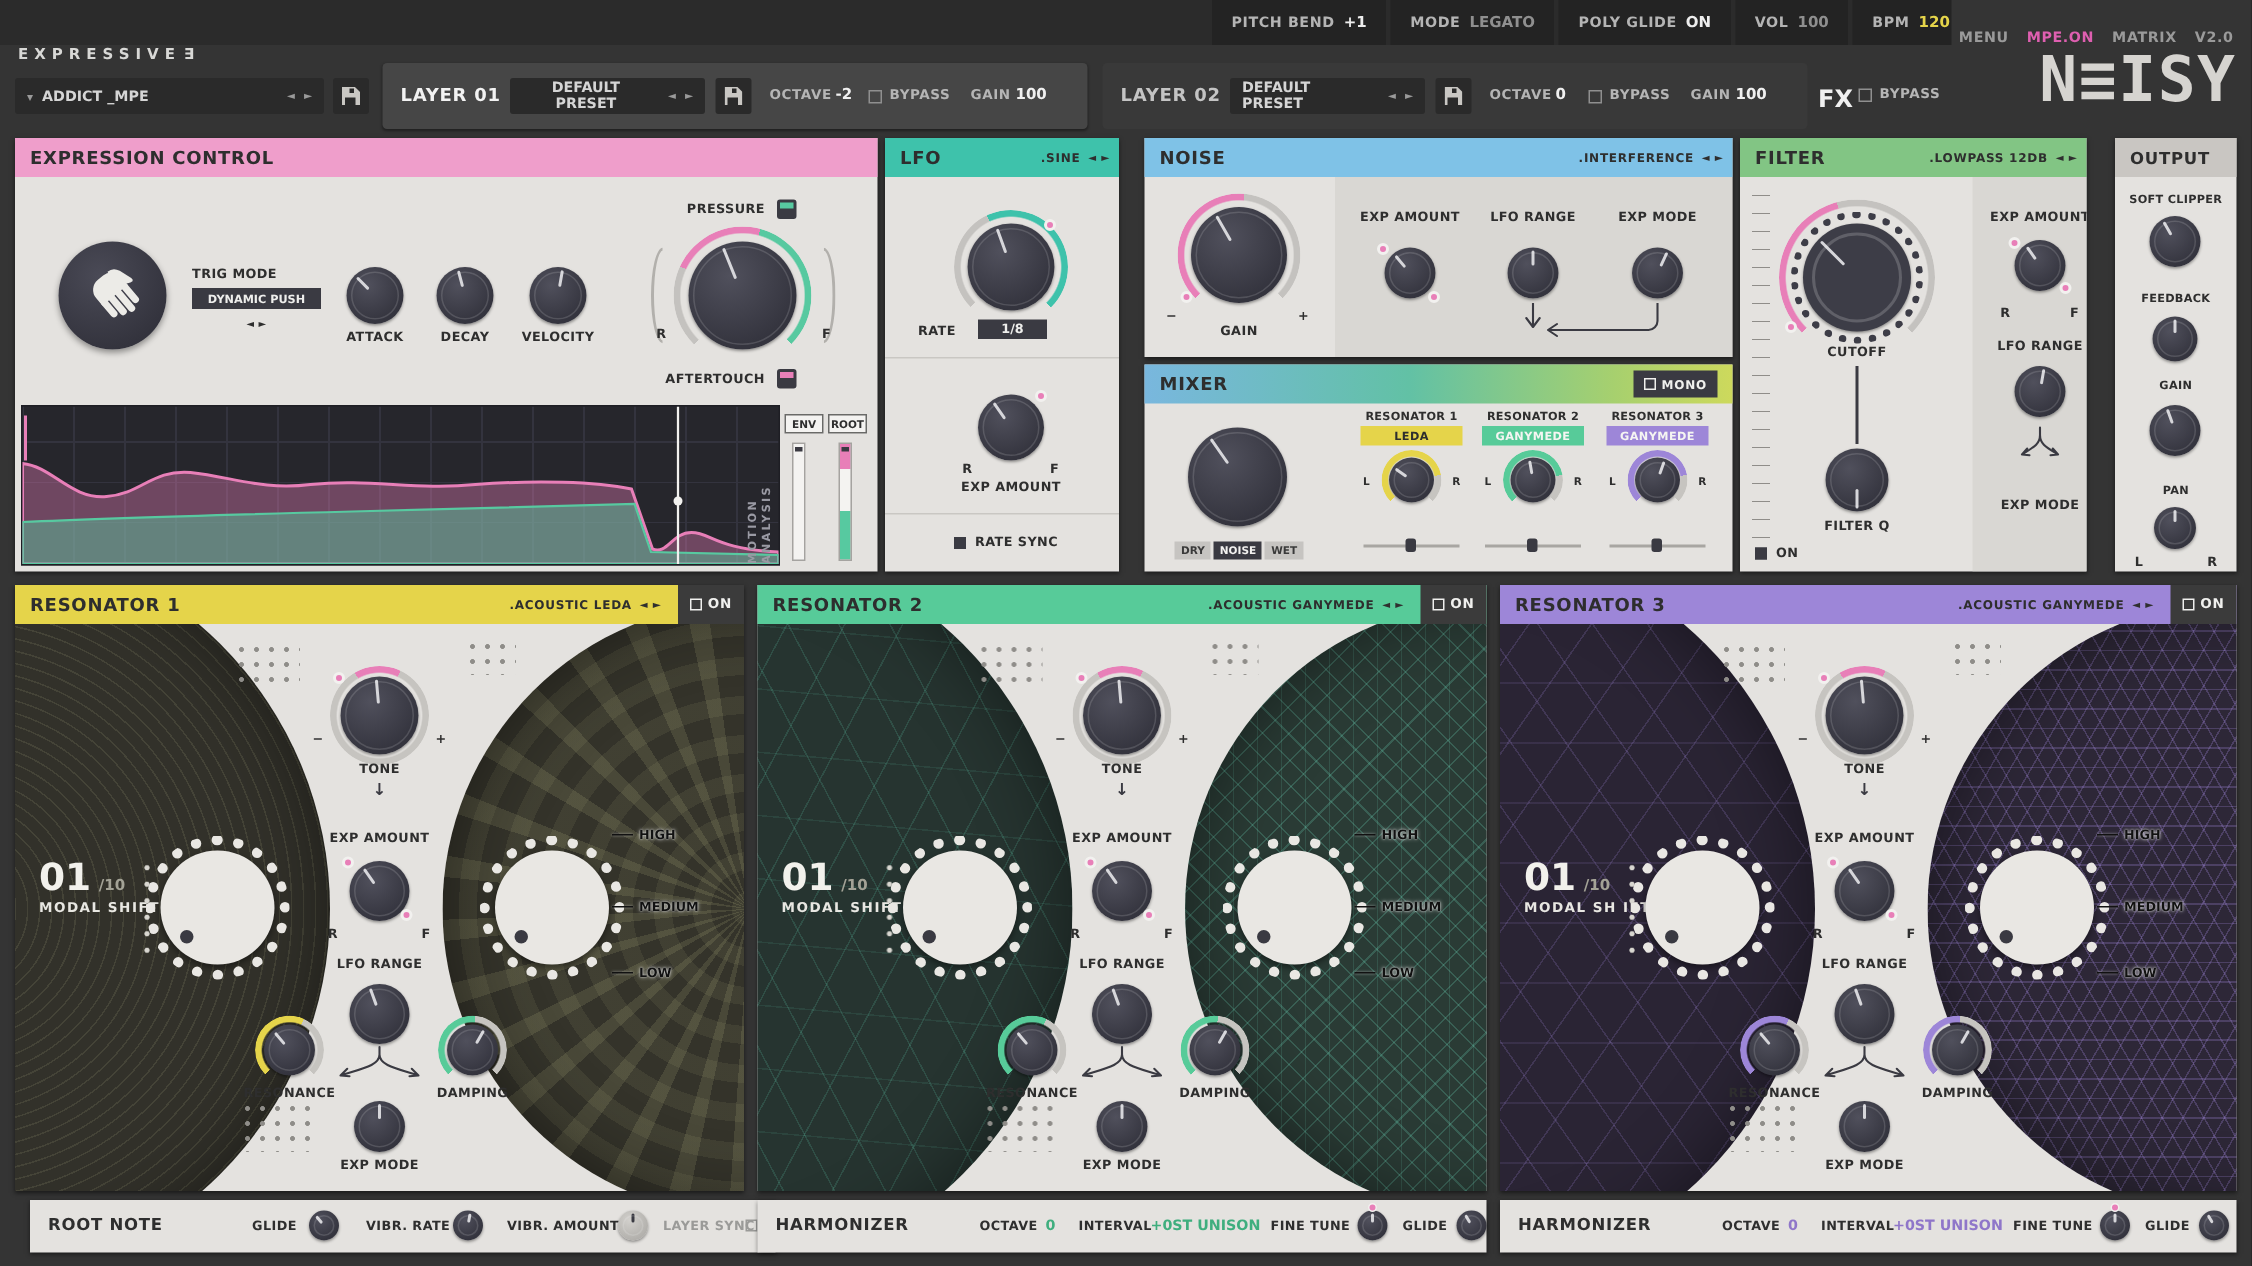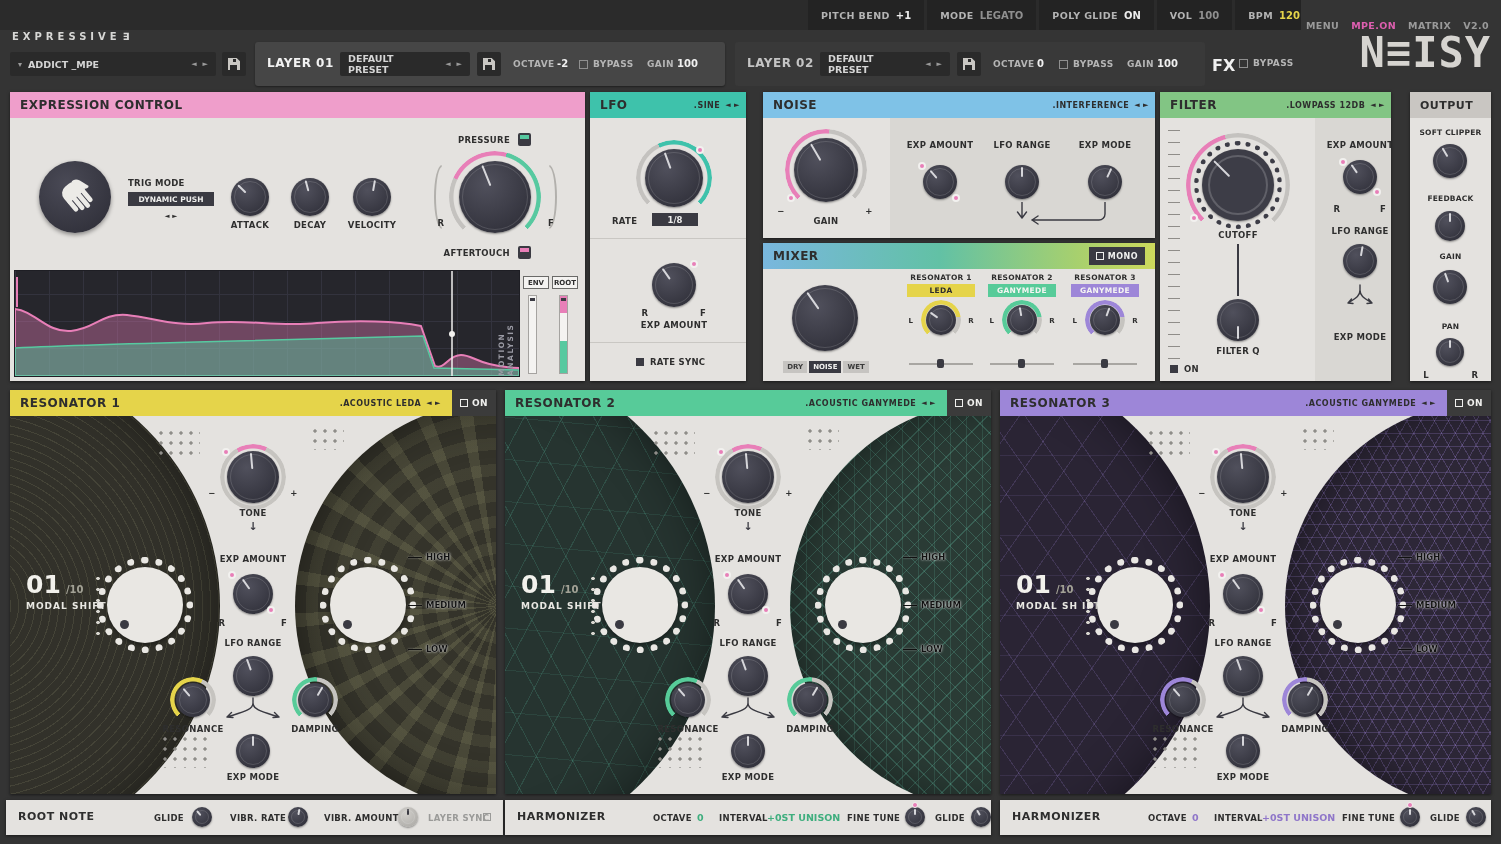--- a/index.html
+++ b/index.html
@@ -17,21 +17,21 @@
   .biglogo{position:absolute;right:10px;top:32px;font-family:"DejaVu Sans Mono",monospace;font-weight:bold;font-size:42px;color:#d6d4d0;letter-spacing:1px;line-height:1;}
   .brand{position:absolute;left:12px;top:31px;font-size:10px;font-weight:bold;color:#d8d8d6;letter-spacing:4px;}
   .bglyph{letter-spacing:0;margin-left:2px;color:#d8d8d6;}
   .drop{position:absolute;background:#2a2a2a;height:24px;display:flex;align-items:center;gap:6px;padding:0 8px;color:#d5d5d5;font-size:9.5px;font-weight:bold;border-radius:2px;box-sizing:border-box;}
   .arr{font-size:7px;color:#9a9a9a;}
   .caret{font-size:8px;color:#9a9a9a;}
   .spacer{flex:1;}
   .flopbtn{position:absolute;width:24px;height:24px;background:#2a2a2a;border-radius:2px;display:flex;align-items:center;justify-content:center;}
   .flop{width:12px;height:12px;background:linear-gradient(#2a2a2a,#2a2a2a) 50% 100%/60% 42% no-repeat,linear-gradient(#2a2a2a,#2a2a2a) 58% 8%/26% 26% no-repeat,#c9c7c3;clip-path:polygon(0 0,72% 0,100% 28%,100% 100%,0 100%);}
   .strip{position:absolute;top:42px;height:44px;border-radius:3px;}
-  .strip1{left:255px;width:470px;background:#464646;box-shadow:0 1px 2px rgba(0,0,0,.4);}
+  .strip1{left:255px;width:470px;background:#464646;box-shadow:0 1px 2px rgba(0,0,0,.4);text-align:center;}
   .strip2{left:735px;width:470px;background:#393939;}
   .layertab{position:absolute;left:12px;top:14px;font-size:12px;font-weight:bold;color:#f2f2f2;letter-spacing:.5px;}
   .strip2 .layertab{color:#c4c4c4;}
   .hlbl{position:absolute;font-size:9px;font-weight:bold;color:#b5b5b5;letter-spacing:.4px;}
   .hval{position:absolute;font-size:10px;font-weight:bold;color:#f0f0f0;}
   .hchk{position:absolute;width:9px;height:9px;border:1px solid #8f8f8f;box-sizing:border-box;}
   
   .panel{position:absolute;background:#e4e2df;box-shadow:0 1px 3px rgba(0,0,0,.55);}
   .phead{height:26px;display:flex;align-items:center;padding-left:10px;font-weight:bold;font-size:12px;color:#2e2e2e;background:var(--hdr,#c9c6c2);letter-spacing:.5px;box-sizing:border-box;}
   .sub{margin-left:auto;display:flex;align-items:center;gap:5px;padding-right:6px;font-size:8px;font-weight:bold;color:#2e2e2e;}
@@ -660,21 +660,21 @@
       </div>
       <span class="lbl" style="left:133px;top:308px;width:100px;">RESONANCE</span>
       <span class="lbl" style="left:255px;top:308px;width:100px;">DAMPING</span>
       <div class="k" style="left:226px;top:318px;width:34px;height:34px;--rot:0deg">
           <i class="p"></i>
         </div>
       <span class="lbl" style="left:193px;top:356px;width:100px;">EXP MODE</span>
     </div>
   </div>
 
-  <div class="panel" style="left:6px;top:800px;width:486px;height:35px;padding-left:11px;">
+  <div class="panel" style="left:20px;top:800px;width:486px;height:35px;padding-left:11px;">
     <span class="btitle" style="left:12px;top:10px;">ROOT NOTE</span>
     <span class="lbl" style="left:148px;top:13px;text-align:left;">GLIDE</span>
     <div class="k" style="left:186px;top:7px;width:20px;height:20px;--rot:-40deg">
         <i class="p"></i>
       </div>
     <span class="lbl" style="left:224px;top:13px;text-align:left;">VIBR. RATE</span>
     <div class="k" style="left:282px;top:7px;width:20px;height:20px;--rot:10deg">
         <i class="p"></i>
       </div>
     <span class="lbl" style="left:318px;top:13px;text-align:left;">VIBR. AMOUNT</span>

